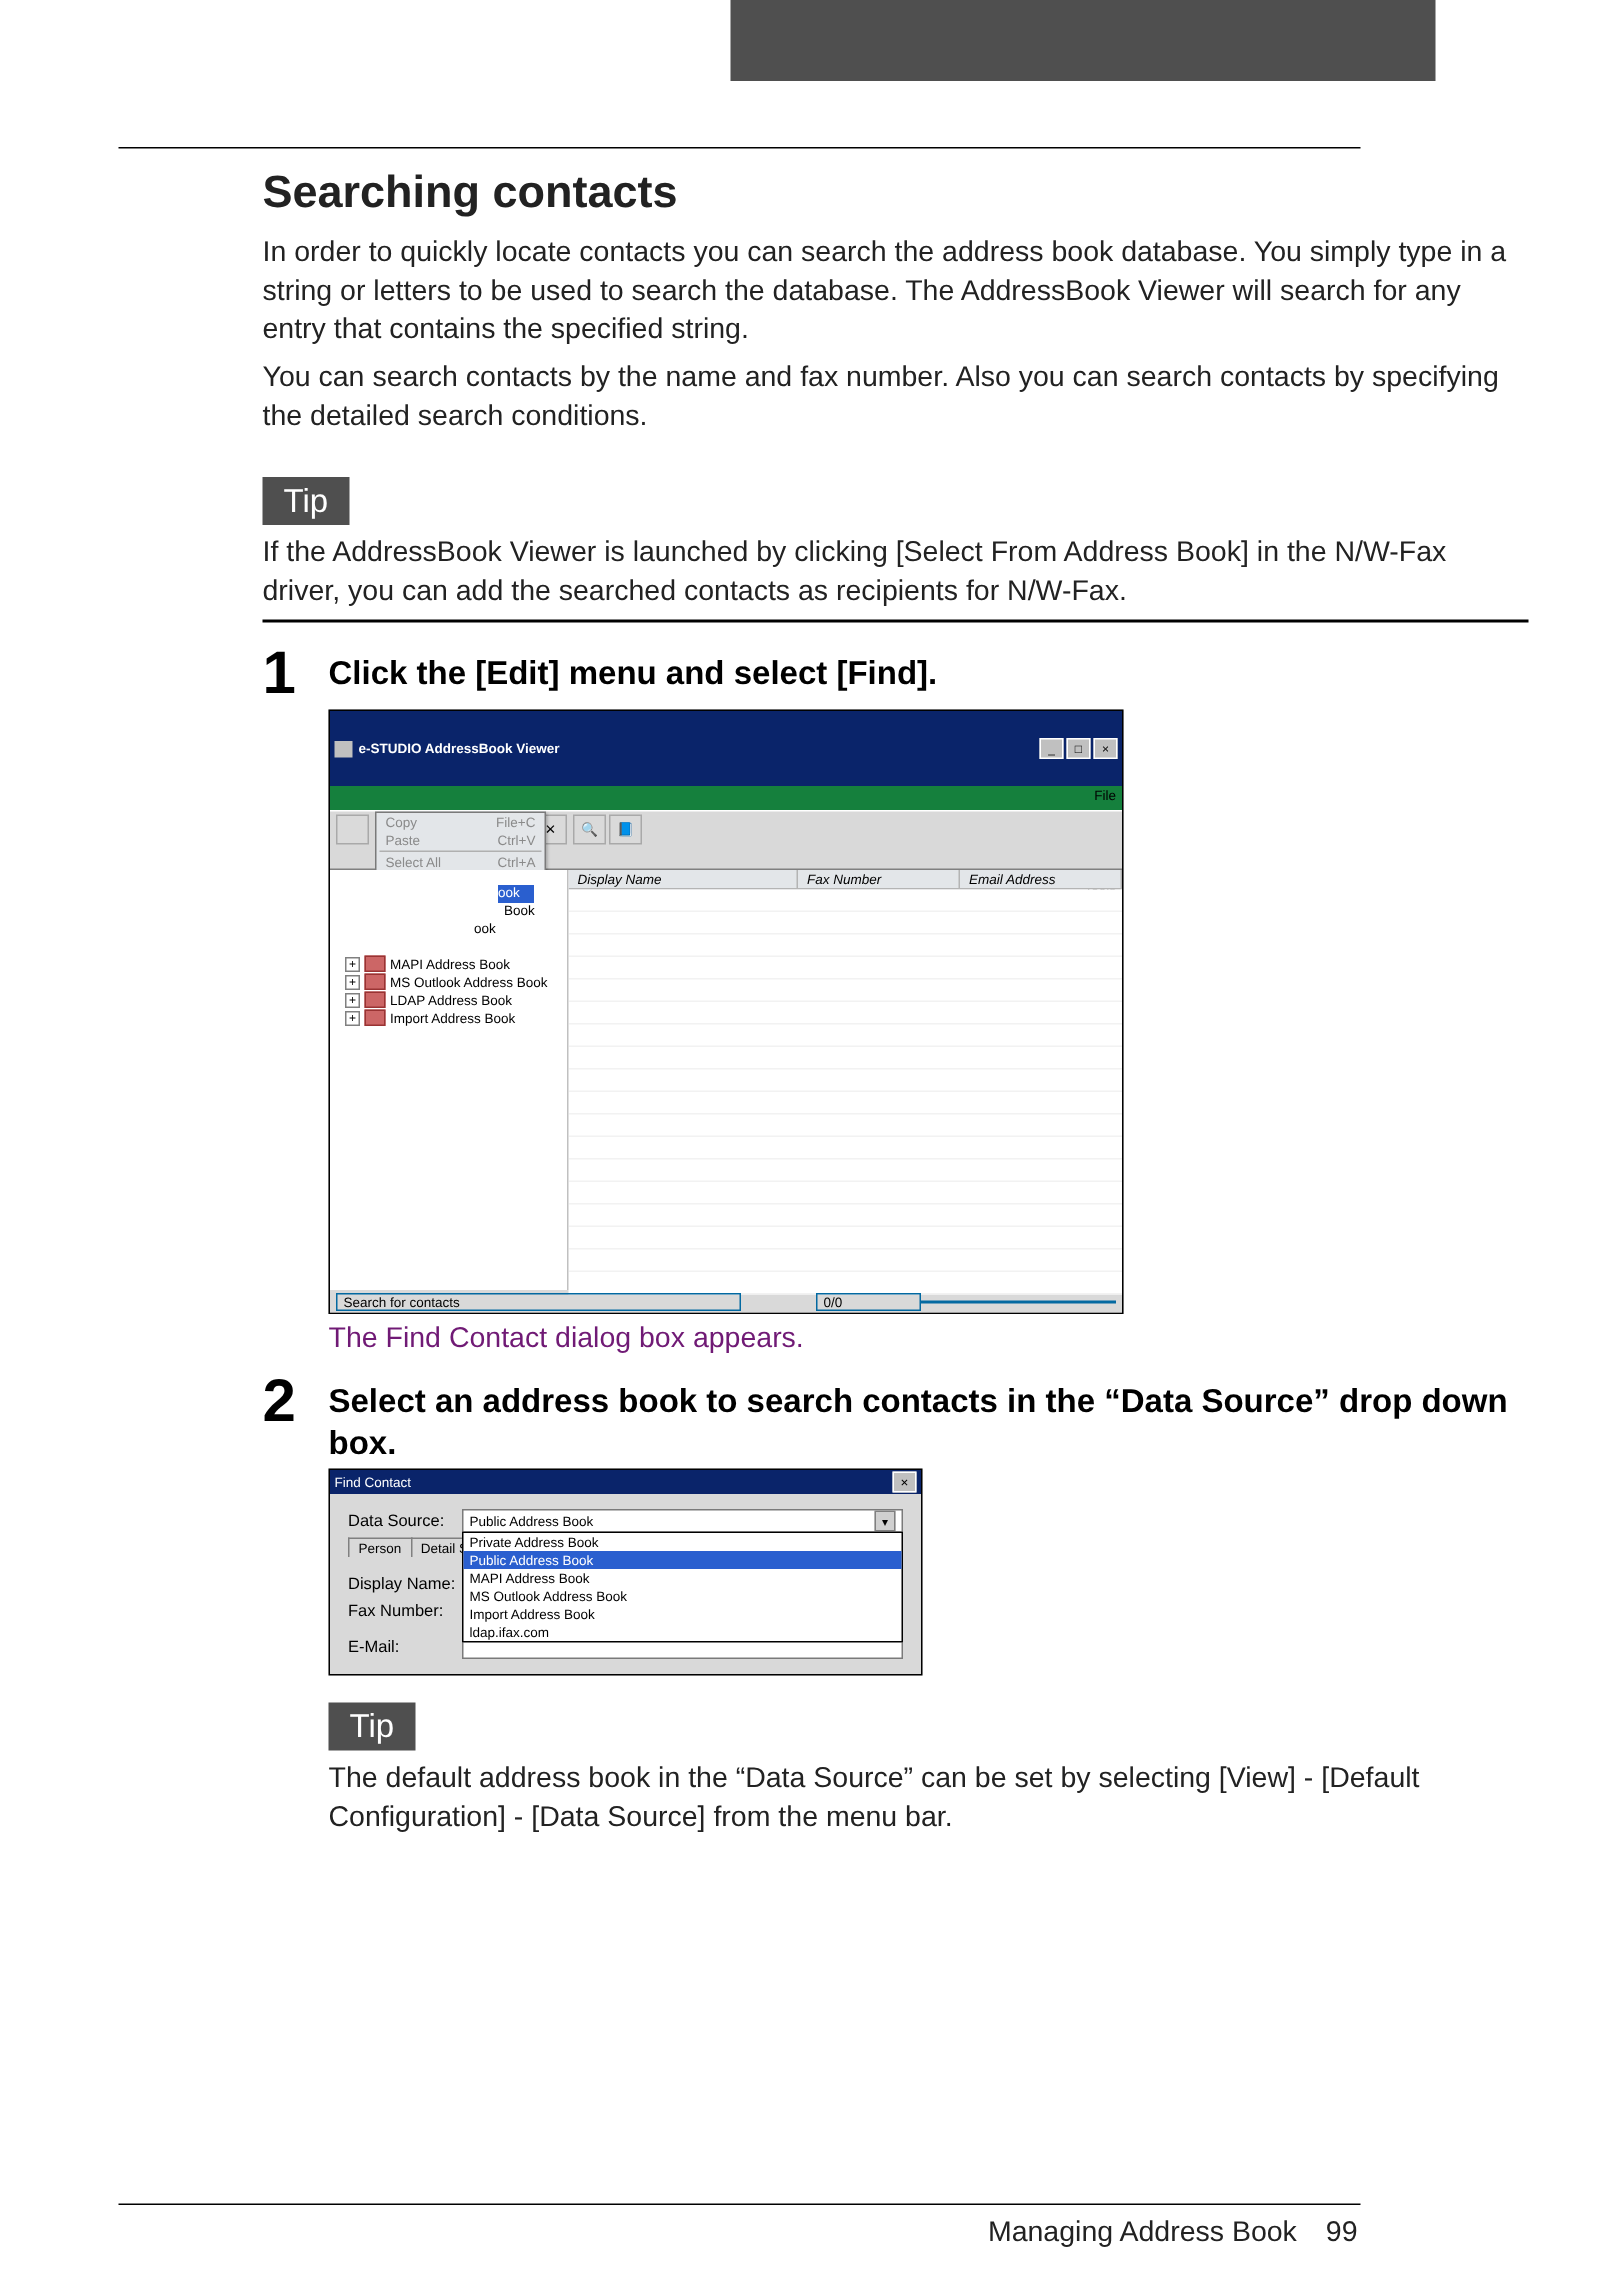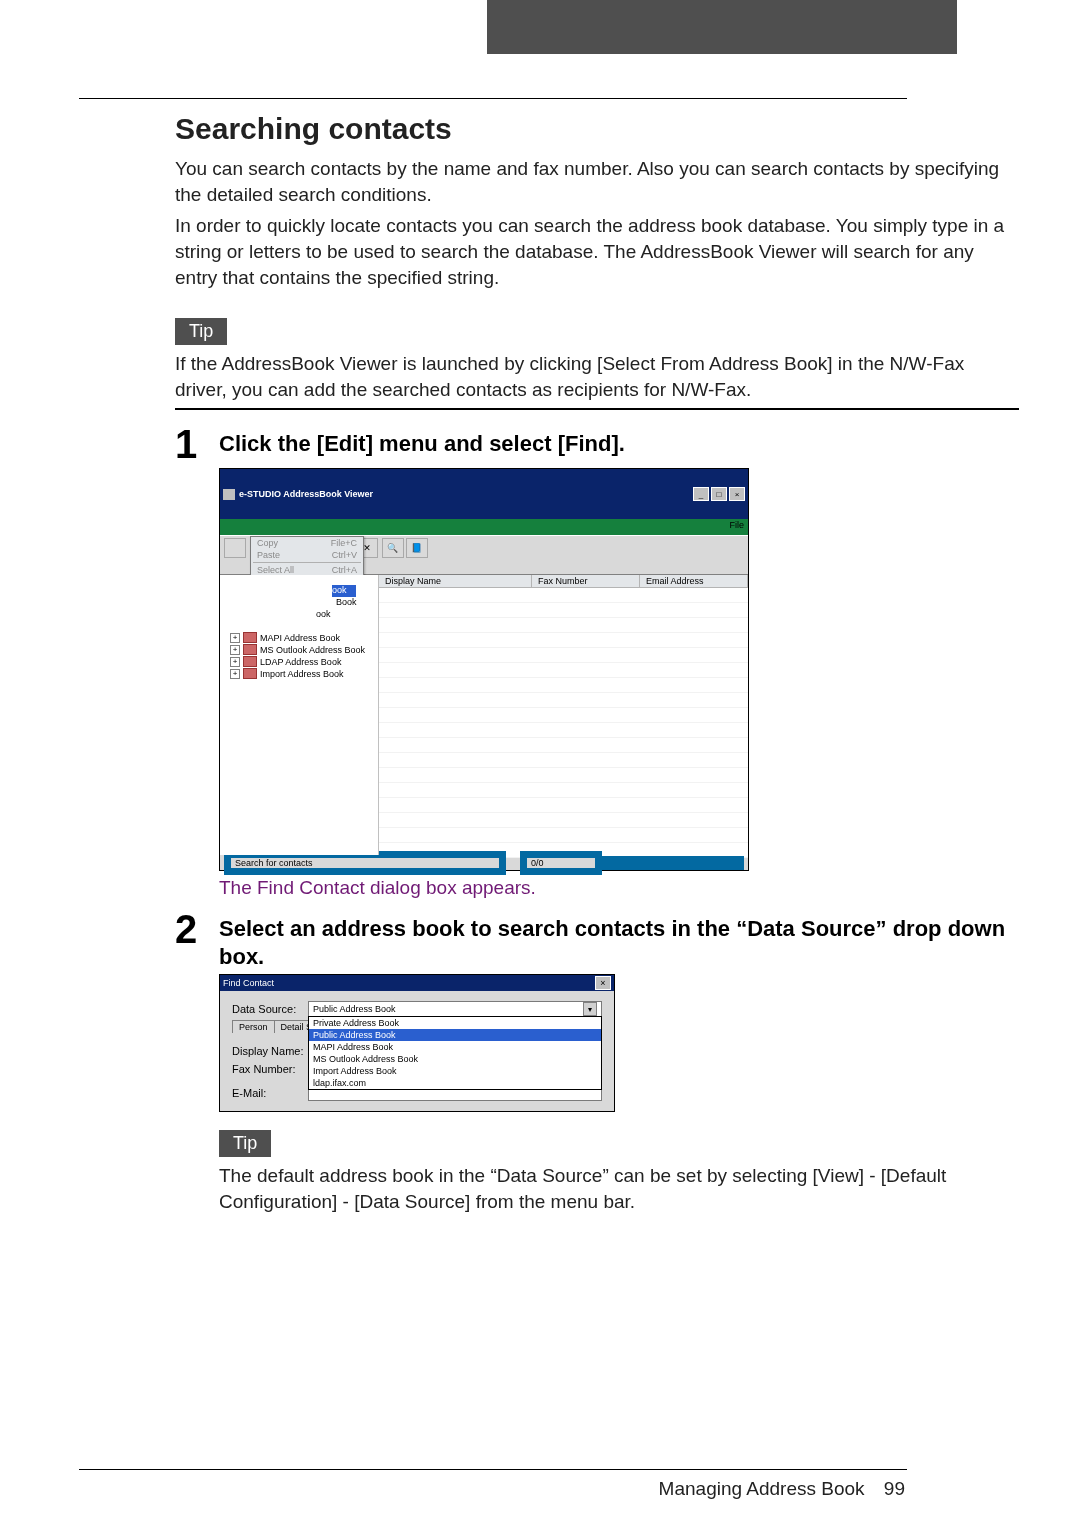--- a/index.html
+++ b/index.html
@@ -48,21 +48,21 @@
   p.body {
     font-size: 19px;
     line-height: 1.35;
     margin: 0 0 6px 0;
     color: #222;
   }
   .tip-label {
     display: inline-block;
     background: #4f4f4f;
     color: #fff;
-    font-size: 18px;
+    font-size: 22px;
     padding: 3px 14px 3px 14px;
     margin: 22px 0 6px 0;
   }
   h2.subsection {
     font-size: 22px;
     font-weight: bold;
     margin: 26px 0 2px 0;
     color: #222;
     position: relative;
   }
@@ -185,29 +185,29 @@
   .shot1 .tree .tail-book {
     position:absolute; top:22px; left: 116px; font-size:9px;
   }
   .shot1 .tree .tail-ook {
     position:absolute; top:34px; left: 96px; font-size:9px;
   }
   .shot1 .list {
     flex:1; display:flex; flex-direction:column;
   }
   .shot1 .list .hdr {
-    display:flex; background:#e3e6e9; border-bottom:1px solid #b4b4b4; height:15px; align-items:center;
+    display:flex; background:#e3e6e9; border-bottom:1px solid #b4b4b4; height:15px; align-items:center;font-style:italic;
   }
   .shot1 .list .hdr .col { border-right:1px solid #b4b4b4; padding: 1px 6px; font-size:9px; color:#000; }
   .shot1 .list .rows { flex:1; background:#fff; }
   .shot1 .list .rows .r { height:14px; border-bottom:1px solid #f2f2f2; }
   .shot1 .status {
     display:flex; background:#d9d9d9; height:15px; align-items:center; font-size:9px; padding:0 4px;
   }
-  .shot1 .status .cell { border:7px solid #0369a1; padding:0 4px; }
+  .shot1 .status .cell { border:1px solid #0369a1; padding:0 4px; }
   .shot1 .status .sp { flex:1; }
 
   
   .shot2 {
     width: 394px;
     background:#d9d9d9;
     border:1px solid #000;
     font-size: 9px;
     font-family: Tahoma, Arial, sans-serif;
     color:#000;
@@ -276,22 +276,22 @@
 <body>
 
 <div class="outer">
   <div class="top-band"></div>
   <div class="hr-top"></div>
 
   <div class="content">
 
     <h1 class="section">Searching contacts</h1>
 
+    <p class="body">In order to quickly locate contacts you can search the address book database. You simply type in a string or letters to be used to search the database. The AddressBook Viewer will search for any entry that contains the specified string.</p>
     <p class="body">You can search contacts by the name and fax number. Also you can search contacts by specifying the detailed search conditions.</p>
-    <p class="body">In order to quickly locate contacts you can search the address book database. You simply type in a string or letters to be used to search the database. The AddressBook Viewer will search for any entry that contains the specified string.</p>
 
     <div class="tip-label">Tip</div>
     <p class="body">If the AddressBook Viewer is launched by clicking [Select From Address Book] in the N/W-Fax driver, you can add the searched contacts as recipients for N/W-Fax.</p>
 
     <div class="sub-rule"></div>
 
     
     <div class="step-row">
       <div class="step-num">1</div>
       <div class="step-text">Click the [Edit] menu and select [Find].</div>

